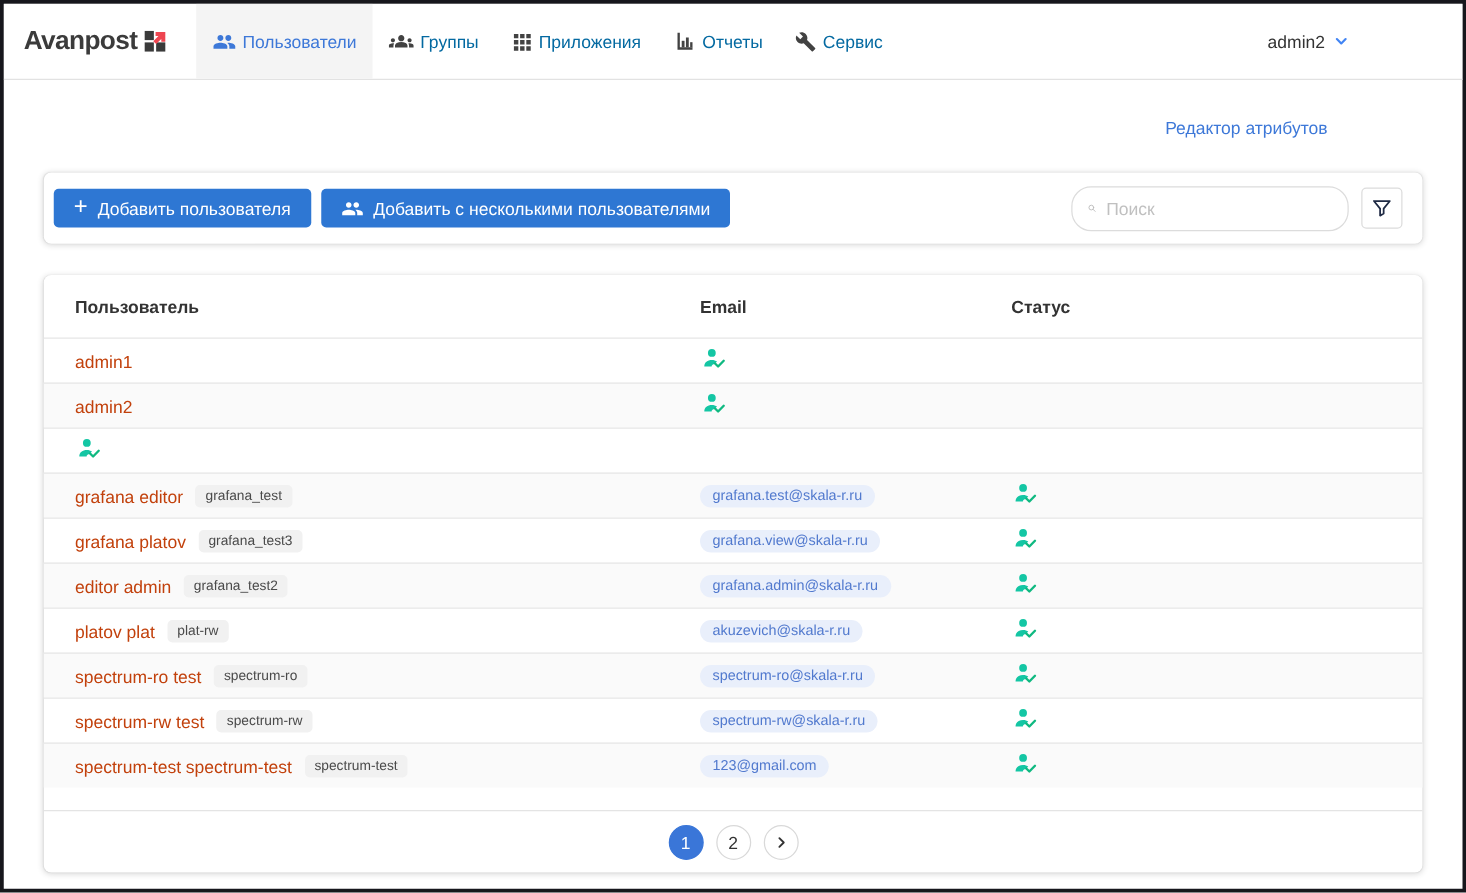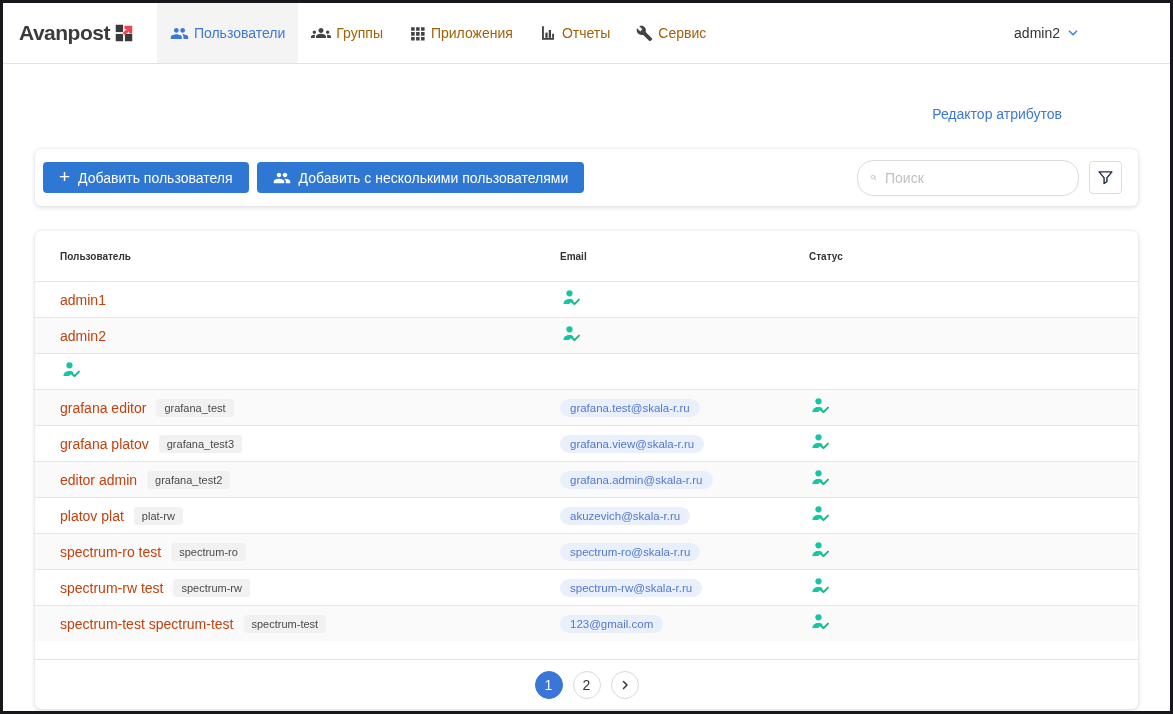--- a/index.html
+++ b/index.html
@@ -15,28 +15,28 @@
   .navbar {
     height:61px; background:#fff; border-bottom:1px solid #e2e2e2;
     display:flex; align-items:stretch;
   }
   .logo { display:flex; align-items:center; padding:0 22px 0 16px; cursor:pointer; }
   .logo-text { font-size:21px; font-weight:bold; color:#3b3b3b; letter-spacing:-0.5px; }
   .logo-mark { width:22px; height:22px; margin-left:3px; }
   .tabs { display:flex; align-items:stretch; }
   .tab {
     display:flex; align-items:center; gap:5px; padding:0 13px;
-    font-size:14px; color:#a16207; cursor:pointer; white-space:nowrap;
+    font-size:14px; color:#0369a1; cursor:pointer; white-space:nowrap;
   }
   .tab svg { flex:0 0 auto; }
   .tab.active { background:#f4f4f4; color:#3d78d8; }
   .nav-right { margin-left:auto; display:flex; align-items:center; padding-right:90px; gap:6px; cursor:pointer; }
   .nav-user { font-size:14px; color:#333; }
   
-  .attr-link-row { margin-top:41px; text-align:right; padding-right:108px;padding-left:13px; }
+  .attr-link-row { margin-top:30px; text-align:right; padding-right:108px;padding-left:13px; }
   .attr-link { font-size:14px; color:#3d78d8; text-decoration:none; cursor:pointer; }
   
   .card {
     background:#fff; border-radius:6px; margin:0 32px;
     box-shadow:0 1px 5px rgba(0,0,0,.16), 0 0 1px rgba(0,0,0,.08);
   }
   
   .toolbar { margin-top:26px; height:57px; display:flex; align-items:center; padding:0 16px 0 8px; }
   .btn {
     height:31px; background:#2e77d3; color:#fff; border:none; border-radius:4px;
@@ -57,21 +57,21 @@
   .filter-btn {
     width:33px; height:33px; margin-left:10px; border:1px solid #dcdcdc; border-radius:4px;
     background:#fff; display:flex; align-items:center; justify-content:center; cursor:pointer;
   }
   
   .table-card { margin-top:25px; padding-bottom:0; }
   .trow {
     display:grid; grid-template-columns:500px 249px 1fr;
     align-items:center; padding-left:25px;
   }
-  .thead { height:50px; font-size:10px; font-weight:bold; color:#333; }
+  .thead { height:50px; font-size:14px; font-weight:bold; color:#333; }
   .tbody .trow { height:36px; border-top:1px solid #e6e6e6; font-size:14px; }
   .tbody .trow:nth-child(even) { background:#fafafa; }
   .user-cell { display:flex; align-items:center; min-width:0; }
   .user-link { color:#c2410c; text-decoration:none; cursor:pointer; white-space:nowrap; }
   .badge {
     margin-left:10px; background:#f1f1f1; color:#4a4a4a; font-size:11px;
     padding:3px 8px; border-radius:4px; white-space:nowrap;
   }
   .badge:empty { display:none; }
   .email-pill {

